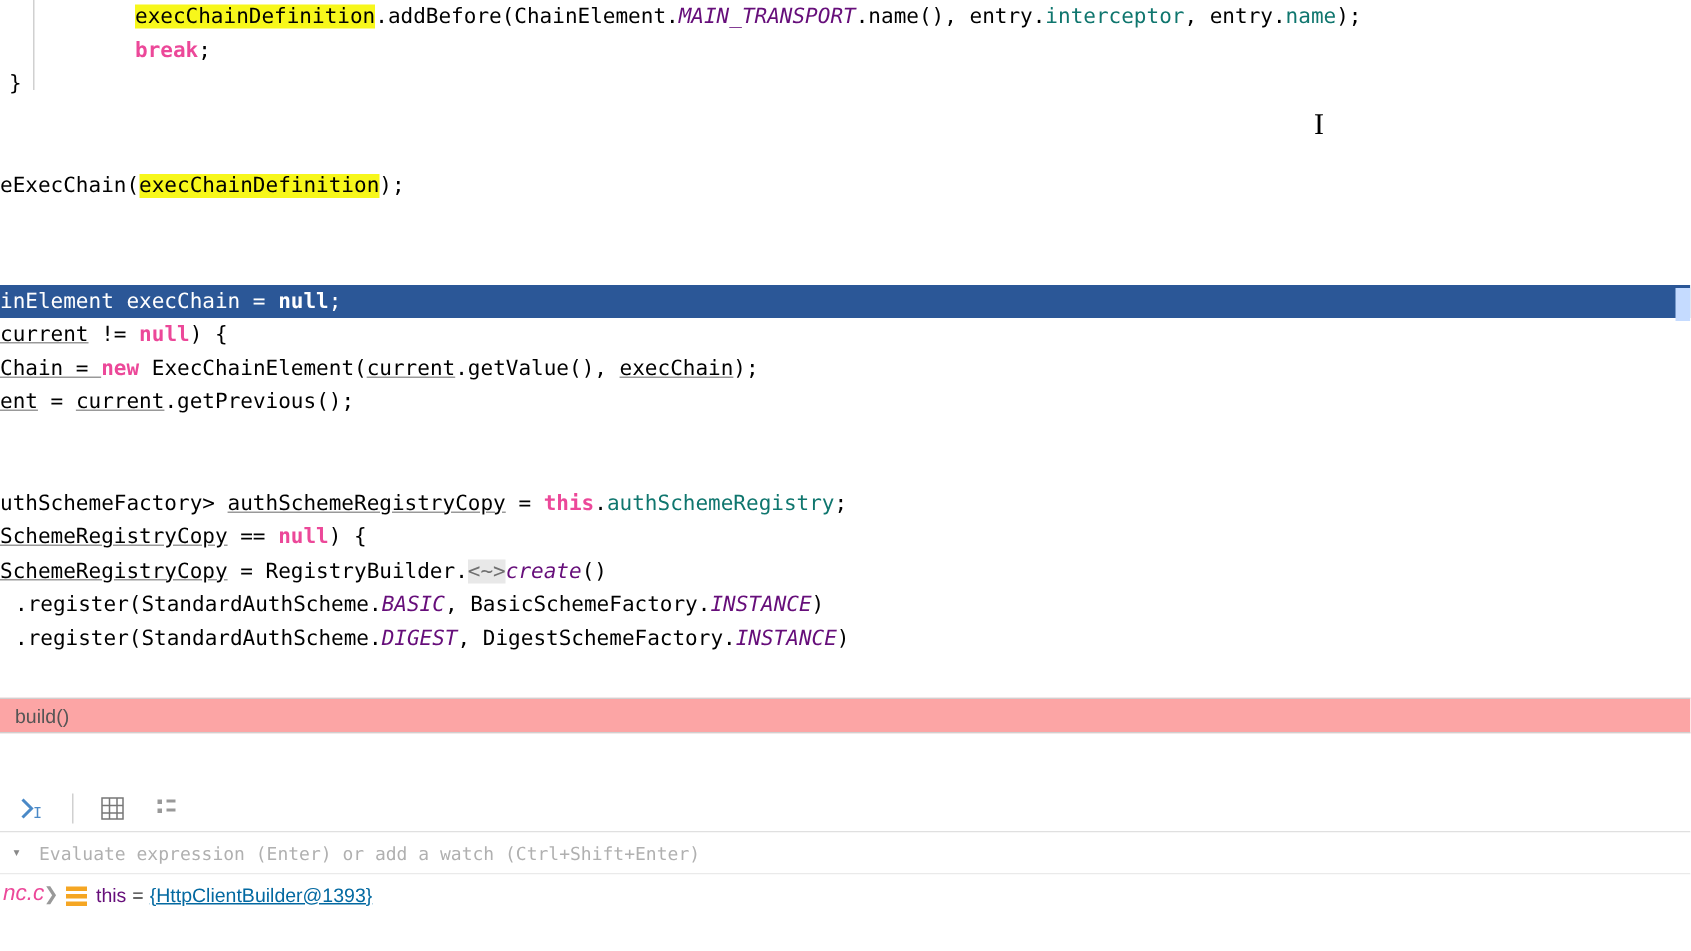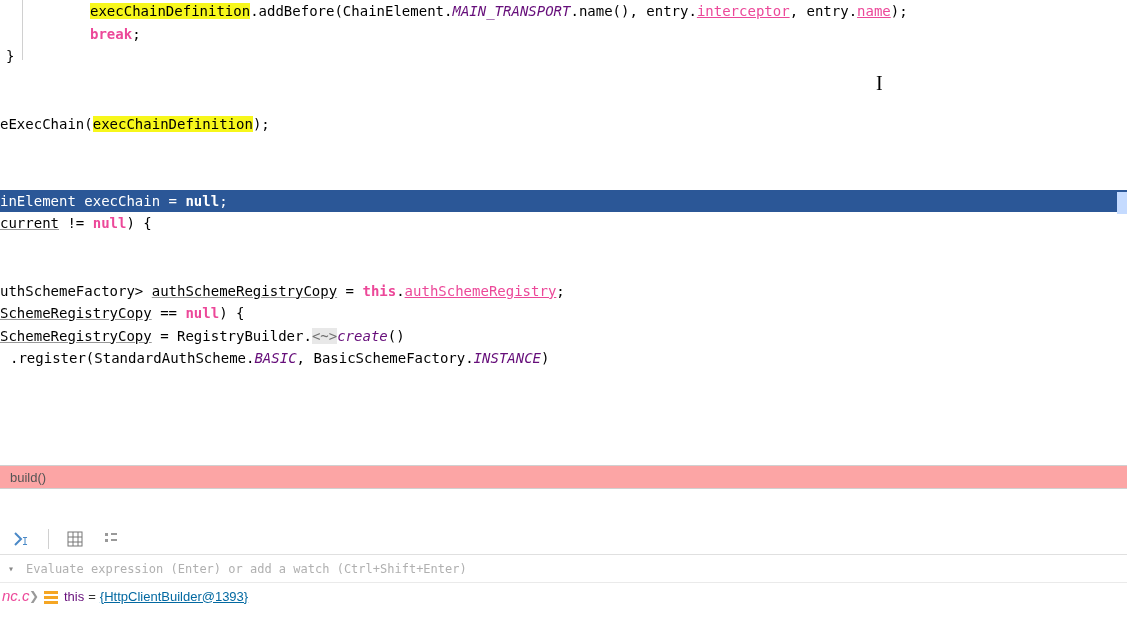--- a/index.html
+++ b/index.html
@@ -22,21 +22,21 @@
   .code-line {
     white-space: pre;
     line-height: 22.5px;
     height: 22.5px;
     padding-left: 0;
     font-family: "Menlo", "Consolas", "DejaVu Sans Mono", monospace;
     font-size: 14px;
   }
   .tok-comment { color: #808080; font-style: italic; }
   .tok-kw { color: #ec4899; font-weight: bold; }
-  .tok-field { color: #ec4899; text-decoration: underline; }
+  .tok-field { color: #0f766e; }
   .tok-static { color: #660e7a; font-style: italic; }
   .tok-default { color: #000000; }
   .tok-ul { text-decoration: underline; text-decoration-color: #999; }
   .tok-hint { color: #909090; font-style: italic; }
   .hl-yellow { background: #f7f71b; }
   .hl-box {
     border: 2px solid #1a3a6e;
     padding: 0 0px;
     background: #edf3fb;
   }
@@ -205,33 +205,36 @@
 
   <div class="code-line"><span class="tok-default">eExecChain(</span><span class="hl-yellow tok-default">execChainDefinition</span><span class="tok-default">);</span></div>
 
   <div class="code-line"></div>
 
 
   <div class="code-line hl-blue-line"><span>inElement execChain = </span><span class="tok-kw">null</span><span>;</span></div>
 
   <div class="code-line"><span class="tok-default tok-ul">current</span><span class="tok-default"> != </span><span class="tok-kw">null</span><span class="tok-default">) {</span></div>
 
-
+  <div class="code-line"><span class="tok-default tok-ul">Chain = </span><span class="tok-kw">new</span><span class="tok-default"> ExecChainElement(</span><span class="tok-default tok-ul">current</span><span class="tok-default">.getValue(), </span><span class="tok-default tok-ul">execChain</span><span class="tok-default">);</span></div>
+
+  <div class="code-line"><span class="tok-default tok-ul">ent</span><span class="tok-default"> = </span><span class="tok-default tok-ul">current</span><span class="tok-default">.getPrevious();</span></div>
 
   <div class="code-line"></div>
   <div class="code-line"></div>
 
   <div class="code-line"><span class="tok-default">uthSchemeFactory&gt; </span><span class="tok-default tok-ul">authSchemeRegistryCopy</span><span class="tok-default"> = </span><span class="tok-kw">this</span><span class="tok-default">.</span><span class="tok-field">authSchemeRegistry</span><span class="tok-default">;</span></div>
 
   <div class="code-line"><span class="tok-default tok-ul">SchemeRegistryCopy</span><span class="tok-default"> == </span><span class="tok-kw">null</span><span class="tok-default">) {</span></div>
 
   <div class="code-line"><span class="tok-default tok-ul">SchemeRegistryCopy</span><span class="tok-default"> = RegistryBuilder.</span><span class="gen-angle">&lt;~&gt;</span><span class="tok-static">create</span><span class="tok-default">()</span></div>
 
   <div class="code-line"><span style="padding-left:10px"></span><span class="tok-default">.register(StandardAuthScheme.</span><span class="tok-static">BASIC</span><span class="tok-default">, BasicSchemeFactory.</span><span class="tok-static">INSTANCE</span><span class="tok-default">)</span></div>
 
+  <div class="code-line"><span style="padding-left:10px"></span><span class="tok-default">.register(StandardAuthScheme.</span><span class="tok-static">DIGEST</span><span class="tok-default">, DigestSchemeFactory.</span><span class="tok-static">INSTANCE</span><span class="tok-default">)</span></div>
 
   <span class="caret">I</span>
 </div>
 
 <div class="breadcrumb">
   <span>build()</span>
 </div>
 
 <div style="height:34px; background:#fff;"></div>
 

